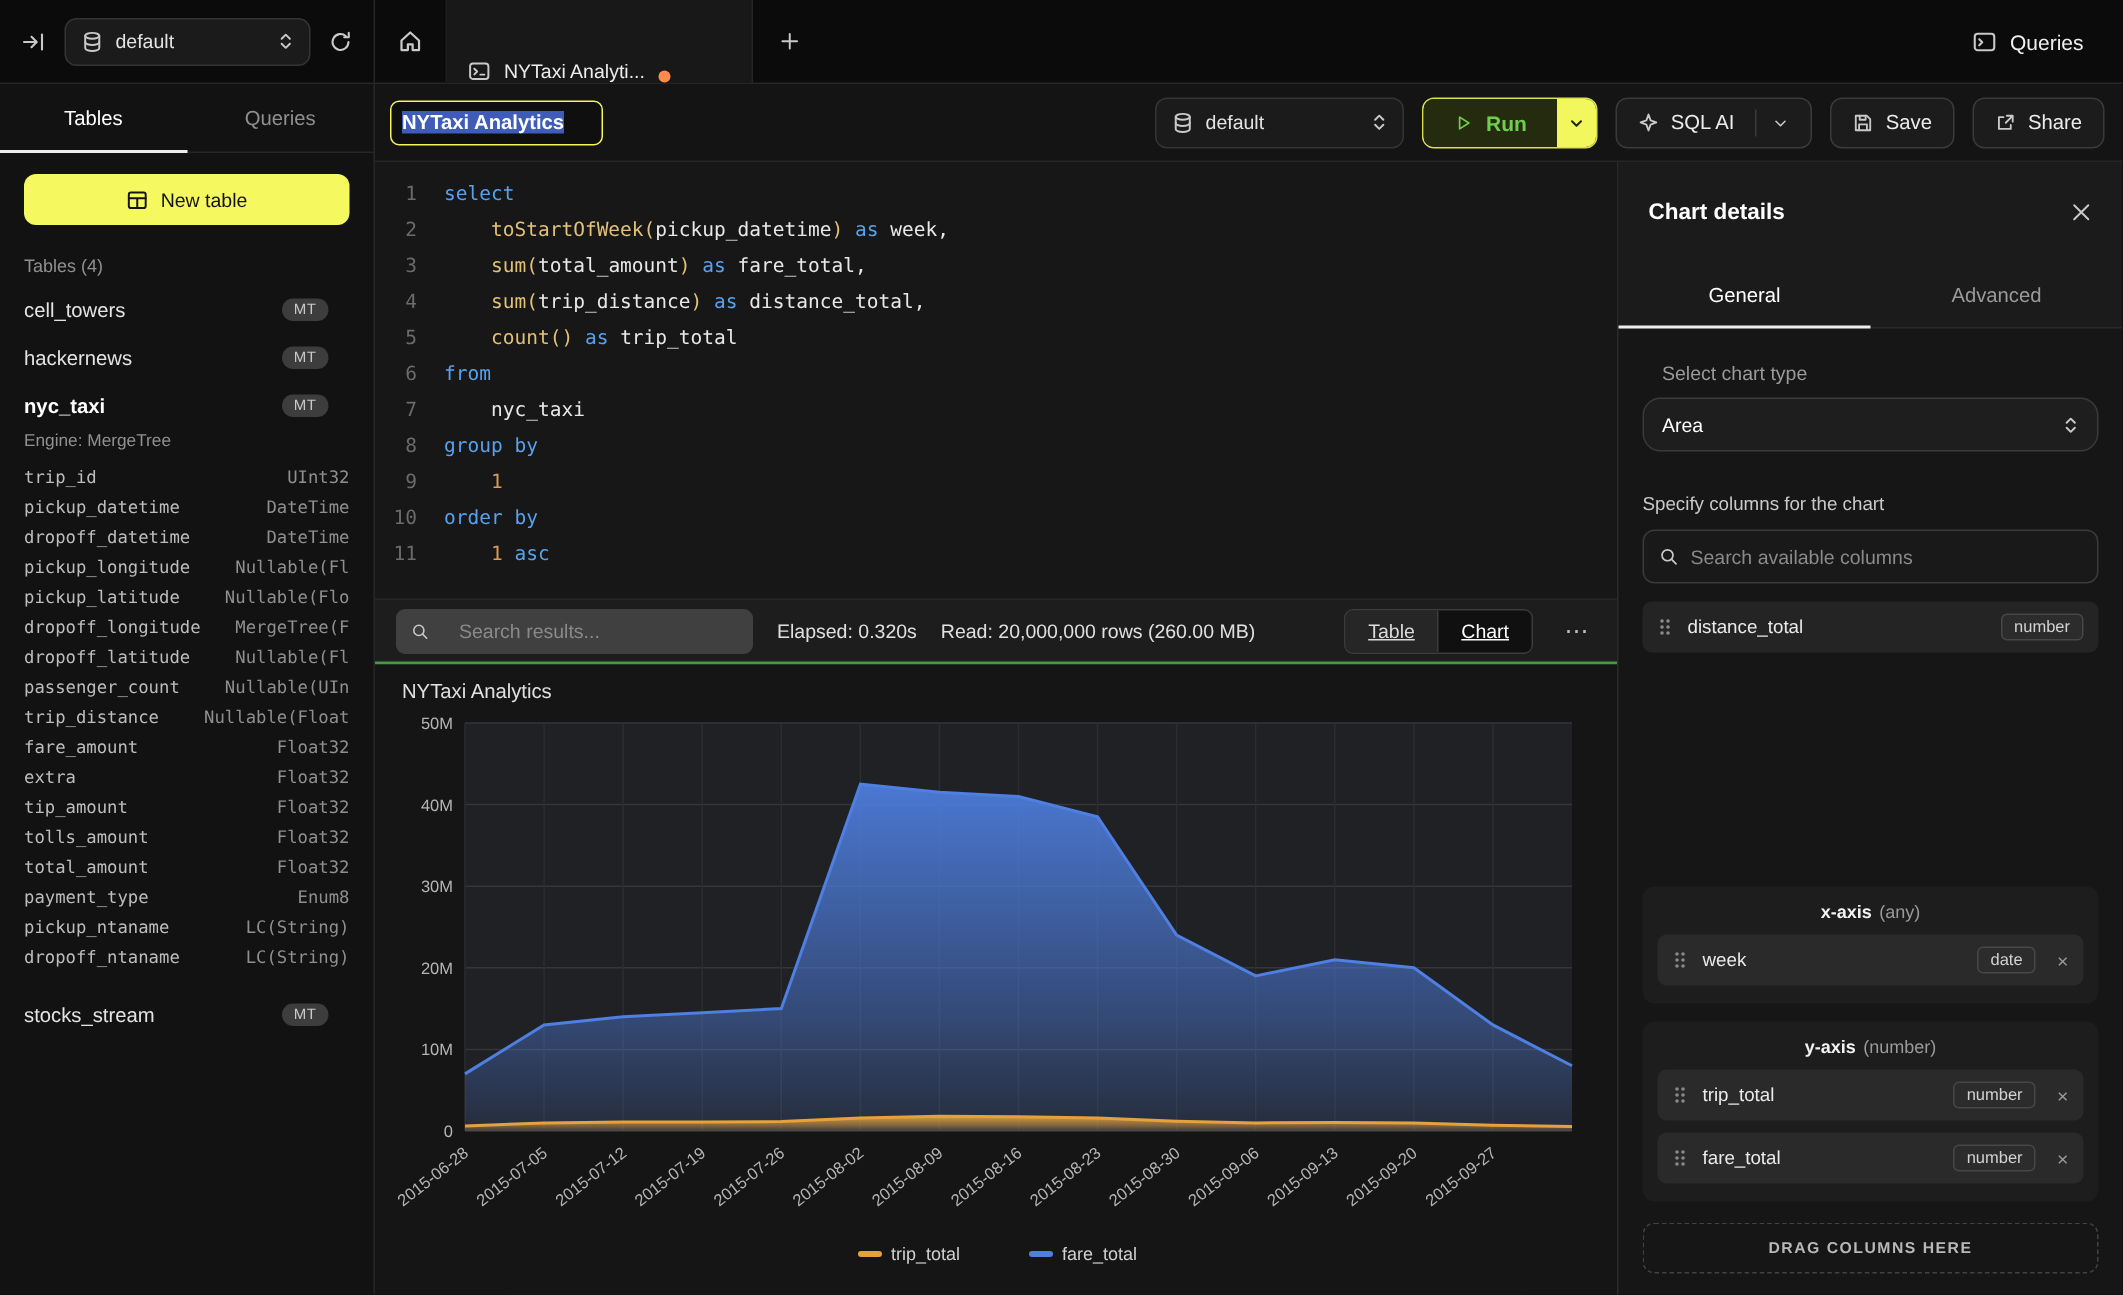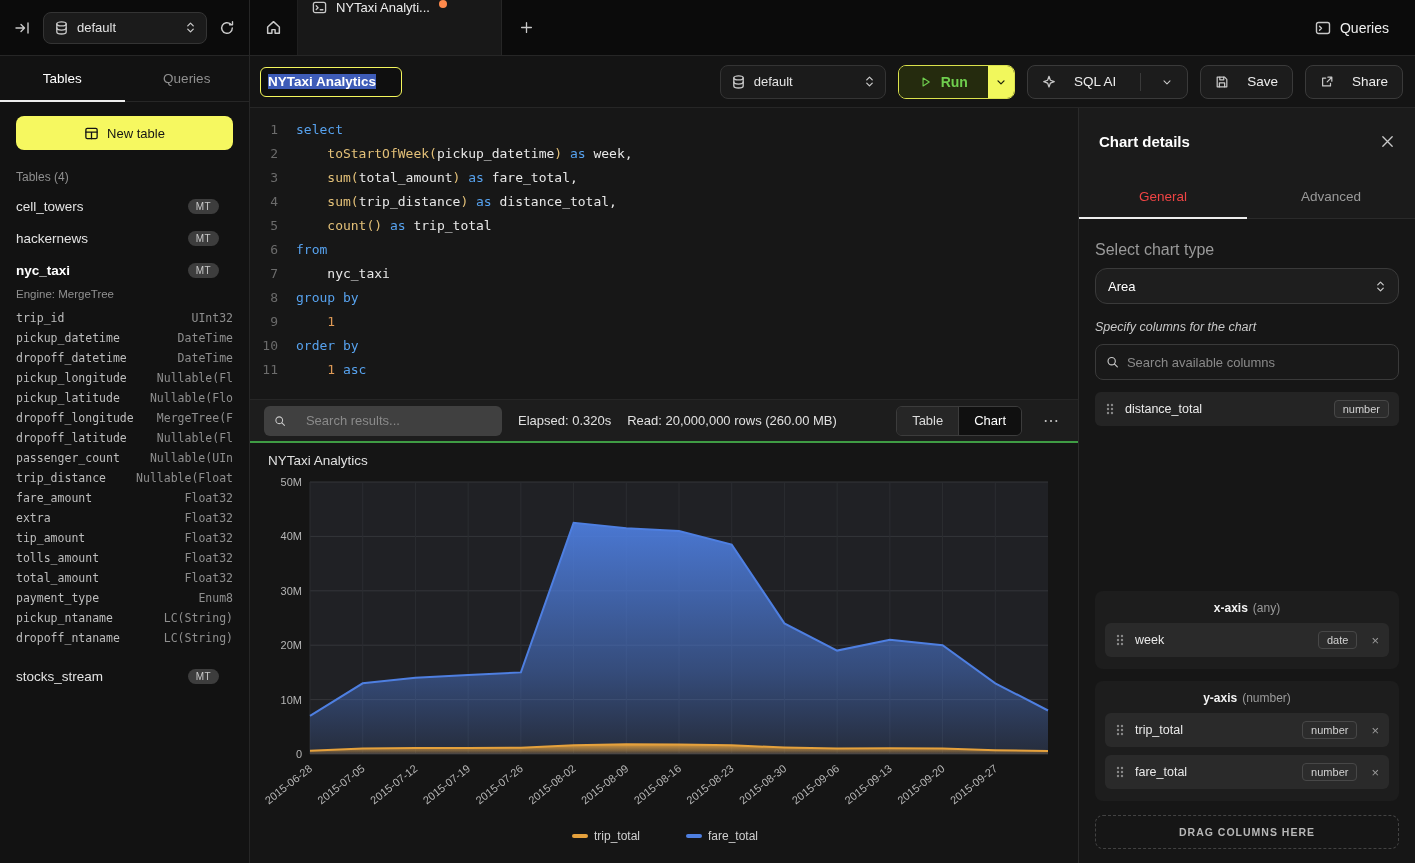--- a/index.html
+++ b/index.html
@@ -15,21 +15,21 @@
   .topbar { height:56px; display:flex; background:#0b0b0b; border-bottom:1px solid #262626; }
   .topbar-left { width:250px; border-right:1px solid #262626; display:flex; align-items:center; gap:12px; padding:0 14px; }
   .db-select { height:32px; background:#1b1b1b; border:1px solid #343434; border-radius:8px;
     display:flex; align-items:center; gap:8px; padding:0 10px; color:#e3e3e3; cursor:pointer; }
   .db-select .lbl { font-size:13px; }
   .topbar-left .db-select { flex:1; }
   .icon-btn { display:flex; align-items:center; justify-content:center; cursor:pointer; }
   .topbar-main { flex:1; display:flex; align-items:stretch; }
   .home-btn { width:48px; display:flex; align-items:center; justify-content:center; border-right:1px solid #1f1f1f; cursor:pointer; }
   .editor-tab { width:204px; background:#181818; border-right:1px solid #262626;
-    display:flex; align-items:flex-start; gap:9px; padding:0 14px; cursor:pointer; }
+    display:flex; align-items:flex-end; gap:9px; padding:0 14px; cursor:pointer; }
   .editor-tab .tab-title { font-size:13px; color:#ececec; white-space:nowrap; overflow:hidden; }
   .dirty-dot { width:8px; height:8px; border-radius:50%; background:#ff8a4c; flex:none; }
   .newtab-btn { width:48px; display:flex; align-items:center; justify-content:center; cursor:pointer; }
   .topbar-spacer { flex:1; }
   .queries-btn { display:flex; align-items:center; gap:9px; padding:0 26px 0 12px; cursor:pointer; color:#efefef; font-size:14px; }
 
   
   .workspace { display:flex; height:807px; }
 
   
@@ -70,21 +70,21 @@
   .title-selected { background:#3e5cb8; color:#ffffff; font-size:13.5px; font-weight:600; white-space:nowrap; }
   .hdr-spacer { flex:1; }
   .main-header .db-select { width:166px; height:34px; justify-content:space-between; }
   .run-split { display:flex; height:34px; border:1px solid #dbe24c; border-radius:8px; overflow:hidden; cursor:pointer; }
   .run-main { background:#252b0e; color:#6fce4e; display:flex; align-items:center; gap:9px;
     padding:0 20px; font-size:14px; font-weight:700; }
   .run-main svg { stroke:#6fce4e; }
   .run-caret { width:26px; background:#f1f75c; display:flex; align-items:center; justify-content:center; }
   .run-caret svg { stroke:#23280c; stroke-width:1.8; }
   .hdr-btn { height:34px; background:#1c1c1c; border:1px solid #3a3a3a; border-radius:8px;
-    display:flex; align-items:center; gap:18px; padding:0 14px; color:#ececec; font-size:13.5px; cursor:pointer; }
+    display:flex; align-items:center; gap:8px; padding:0 14px; color:#ececec; font-size:13.5px; cursor:pointer; }
   .hdr-btn .caret-sep { width:1px; height:18px; background:#3a3a3a; margin:0 2px 0 6px; }
 
   
   .editor { flex:1; background:#171717; padding-top:10px; overflow:hidden;
     font-family:"DejaVu Sans Mono", monospace; font-size:13px; line-height:24px; }
   .code-line { display:flex; }
   .ln { width:46px; flex:none; text-align:right; padding-right:18px; color:#6b6b6b; }
   .code { white-space:pre; color:#e8e8e8; }
   .tok-kw { color:#57a2ee; }
   .tok-fn { color:#e3c078; }
@@ -93,46 +93,46 @@
   .tok-pl { color:#e8e8e8; }
 
   
   .results-bar { height:44px; display:flex; align-items:center; gap:16px; padding:0 14px;
     background:#1d1d1d; border-top:1px solid #262626; border-bottom:2px solid #3f9c44; }
   .results-search { width:238px; height:30px; background:#404040; border-radius:6px;
     display:flex; align-items:center; gap:20px; padding:0 10px; }
   .stat { font-size:13px; color:#e0e0e0; white-space:nowrap; }
   .rb-spacer { flex:1; }
   .view-toggle { display:flex; height:30px; border:1px solid #3c3c3c; border-radius:6px; overflow:hidden; }
-  .toggle-seg { display:flex; align-items:center; padding:0 15px; font-size:13px; cursor:pointer; }
+  .toggle-seg { display:flex; align-items:center; padding:0 15px; font-size:13px; cursor:pointer;text-decoration:underline; }
   .toggle-table { background:#262626; color:#dcdcdc; }
   .toggle-chart { background:#101010; color:#ffffff; border-left:1px solid #3c3c3c; }
   .more-btn { width:26px; text-align:center; color:#bdbdbd; font-size:16px; cursor:pointer; }
 
   
   .chart-area { height:420px; background:#151515; padding:10px 14px 0; }
   .chart-title { font-size:13.5px; color:#e0e0e0; margin:0 0 4px 4px; }
   .ytick { fill:#b5b5b5; font:11px "Liberation Sans", sans-serif; text-anchor:end; }
   .xtick { fill:#b5b5b5; font:11px "Liberation Sans", sans-serif; text-anchor:end; }
   .legend { fill:#d0d0d0; font:12px "Liberation Sans", sans-serif; }
 
   
   .rightpanel { width:337px; border-left:1px solid #2a2a2a; background:#161616; display:flex; flex-direction:column; }
   .rp-header { height:66px; background:#1b1b1b; display:flex; align-items:center;
     justify-content:space-between; padding:0 20px; }
   .rp-title { font-size:15px; font-weight:700; color:#ffffff; }
   .rp-close { cursor:pointer; }
   .rp-tabs { display:flex; background:#1b1b1b; border-bottom:1px solid #2a2a2a; }
   .rp-tab { flex:1; height:44px; display:flex; align-items:center; justify-content:center;
     font-size:13.5px; color:#9a9a9a; cursor:pointer; position:relative; }
-  .rp-tab.active { color:#ef4444;text-align:center; }
+  .rp-tab.active { color:#ffffff;text-align:center; }
   .rp-tab.active::after { content:""; position:absolute; left:0; right:0; bottom:-1px; height:2px; background:#ededed; }
   .rp-body { flex:1; display:flex; flex-direction:column; padding:22px 16px 14px; min-height:0; }
-  .rp-label { font-size:16px; color:#9a9a9a; margin-bottom:9px; }
-  .rp-label2 { font-size:12.5px; color:#c9c9c9; margin:16px 0 10px;font-style:italic; }
+  .rp-label { font-size:13px; color:#9a9a9a; margin-bottom:9px;margin-left:13px; }
+  .rp-label2 { font-size:12.5px; color:#c9c9c9; margin:28px 0 10px; }
   .chart-type-select { height:36px; background:#1e1e1e; border:1px solid #3a3a3a; border-radius:12px;
     display:flex; align-items:center; justify-content:space-between; padding:0 12px;
     color:#ffffff; font-size:13px; cursor:pointer; }
   .col-search { height:36px; border:1px solid #3a3a3a; background:#191919; border-radius:8px;
     display:flex; align-items:center; gap:8px; padding:0 10px; }
   .chip { height:34px; margin-top:12px; background:#242424; border-radius:6px;
     display:flex; align-items:center; gap:10px; padding:0 10px; cursor:grab; }
   .chip .grip circle { fill:#8a8a8a; }
   .chip-name { font-size:12.5px; color:#eaeaea; }
   .chip-badge { margin-left:auto; font-size:11px; color:#d2d2d2; background:#2c2c2c;

